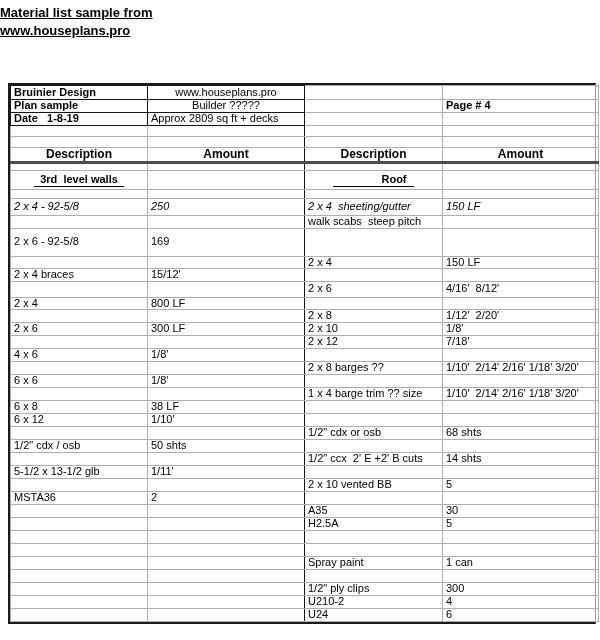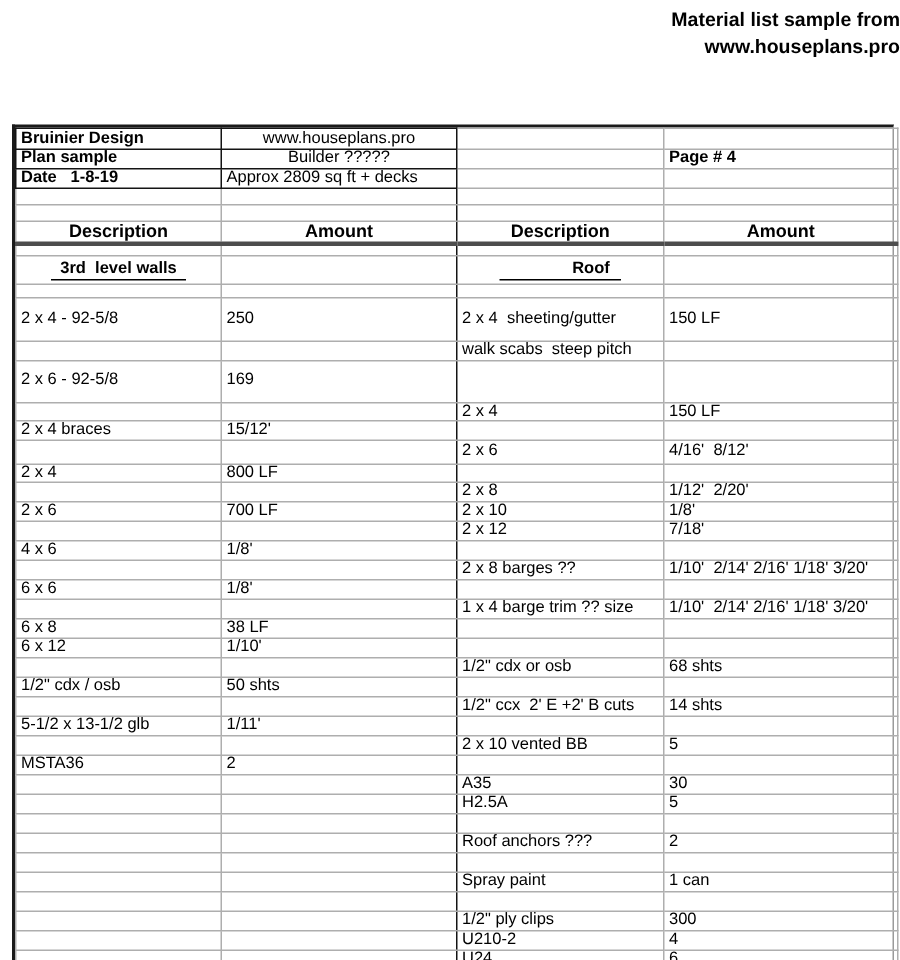--- a/index.html
+++ b/index.html
@@ -1,20 +1,20 @@
 <!DOCTYPE html>
 <html><head>
 <meta charset="utf-8">
 <style>
   html,body{margin:0;padding:0;background:#ffffff;}
   body{position:relative;width:600px;height:640px;overflow:hidden;
        font-family:"Liberation Sans",sans-serif;color:#000;}
 
-  .page-title{position:absolute;top:4px;left:0;width:100%;text-align:right;
-              font-weight:bold;font-size:13px;line-height:1.35;}
+  .page-title{position:absolute;top:4px;left:0;width:100%;text-align:left;
+              font-weight:bold;font-size:13px;line-height:1.35;text-decoration:underline;}
 
   .sheet{position:absolute;left:8px;top:83px;width:588px;
          border:2px solid #1a1a1a;border-right:1px solid #9a9a9a;
          box-sizing:border-box;background:#fff;}
 
   table.grid{border-collapse:collapse;table-layout:fixed;width:100%;}
   table.grid td{border:1px solid #aeaeae;
        font-family:"Liberation Sans",sans-serif;font-size:11px;line-height:1.05;
        padding:0 3px;white-space:pre;overflow:hidden;vertical-align:middle;color:#000;}
 
@@ -98,21 +98,21 @@
           <td></td>
           <td class="sec roofsec"><span>Roof</span></td>
           <td></td>
         </tr>
         <tr style="height: 9px;">
           <td></td>
           <td></td>
           <td></td>
           <td></td>
         </tr>
-        <tr style="height: 29px;">
+        <tr style="height: 17px; font-style: italic;">
           <td>2 x 4 - 92-5/8</td>
           <td>250</td>
           <td>2 x 4  sheeting/gutter</td>
           <td>150 LF</td>
         </tr>
         <tr style="height: 11px;">
           <td></td>
           <td></td>
           <td>walk scabs  steep pitch</td>
           <td></td>
@@ -148,21 +148,21 @@
           <td></td>
         </tr>
         <tr style="height: 13px;">
           <td></td>
           <td></td>
           <td>2 x 8</td>
           <td>1/12'  2/20'</td>
         </tr>
         <tr style="height: 13px;">
           <td>2 x 6</td>
-          <td>700 LF</td>
+          <td>300 LF</td>
           <td>2 x 10</td>
           <td>1/8'</td>
         </tr>
         <tr style="height: 13px;">
           <td></td>
           <td></td>
           <td>2 x 12</td>
           <td>7/18'</td>
         </tr>
         <tr style="height: 13px;">
@@ -247,26 +247,20 @@
           <td></td>
           <td></td>
           <td>H2.5A</td>
           <td>5</td>
         </tr>
         <tr style="height: 13px;">
           <td></td>
           <td></td>
           <td></td>
           <td></td>
-        </tr>
-        <tr style="height: 13px;">
-          <td></td>
-          <td></td>
-          <td>Roof anchors ???</td>
-          <td>2</td>
         </tr>
         <tr style="height: 13px;">
           <td></td>
           <td></td>
           <td></td>
           <td></td>
         </tr>
         <tr style="height: 13px;">
           <td></td>
           <td></td>

